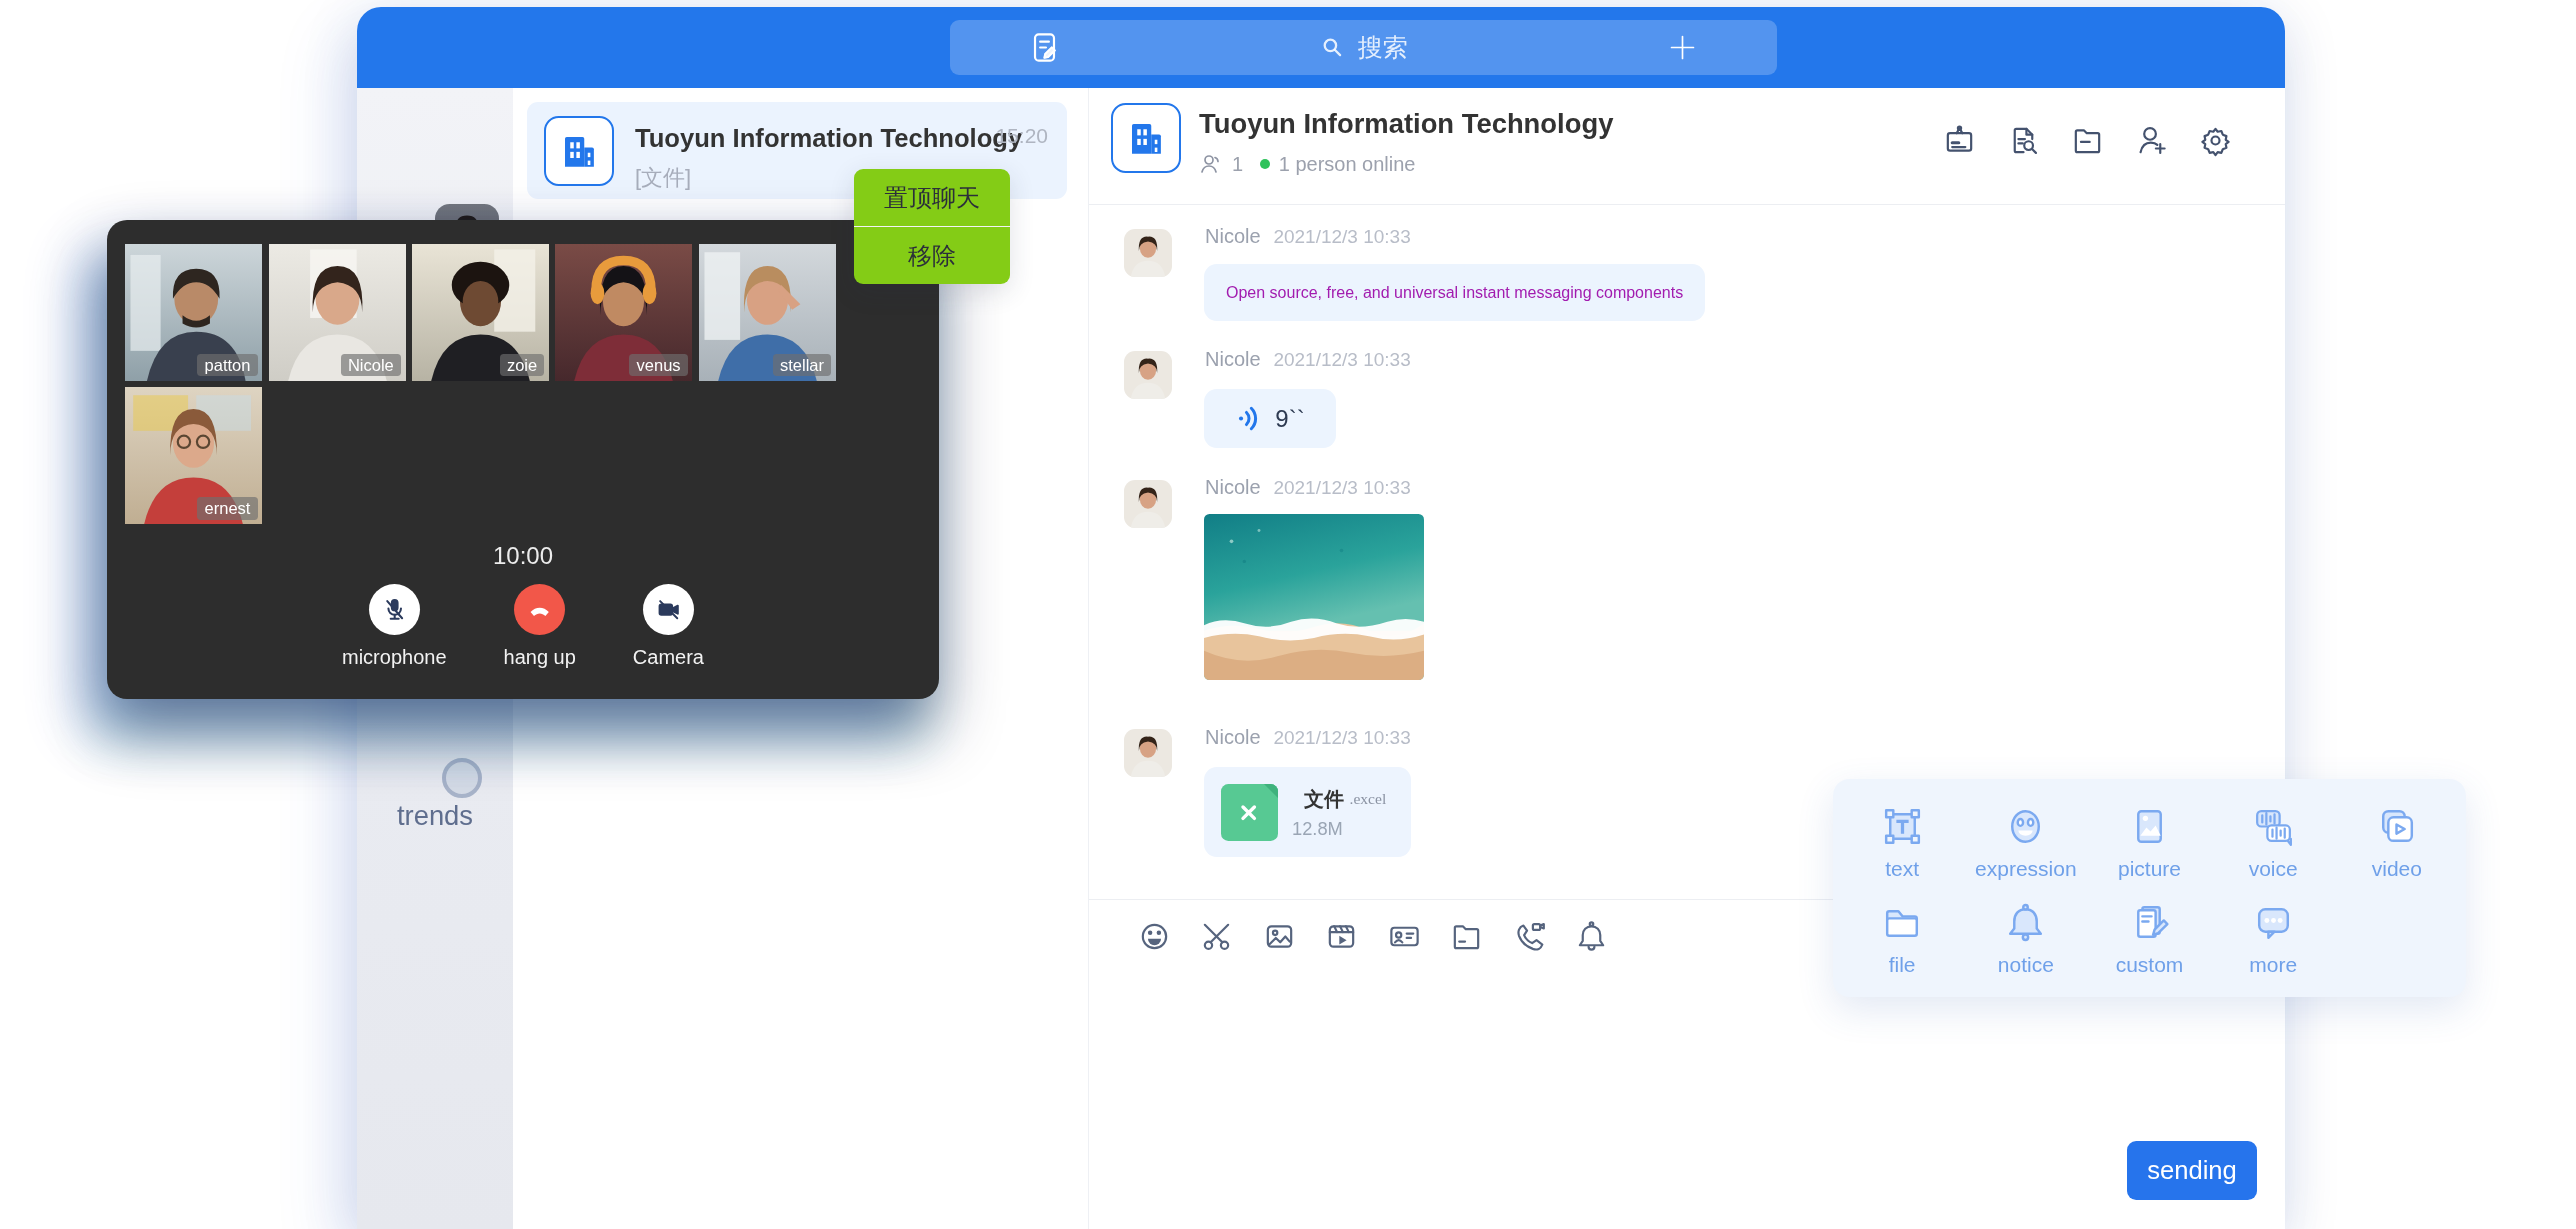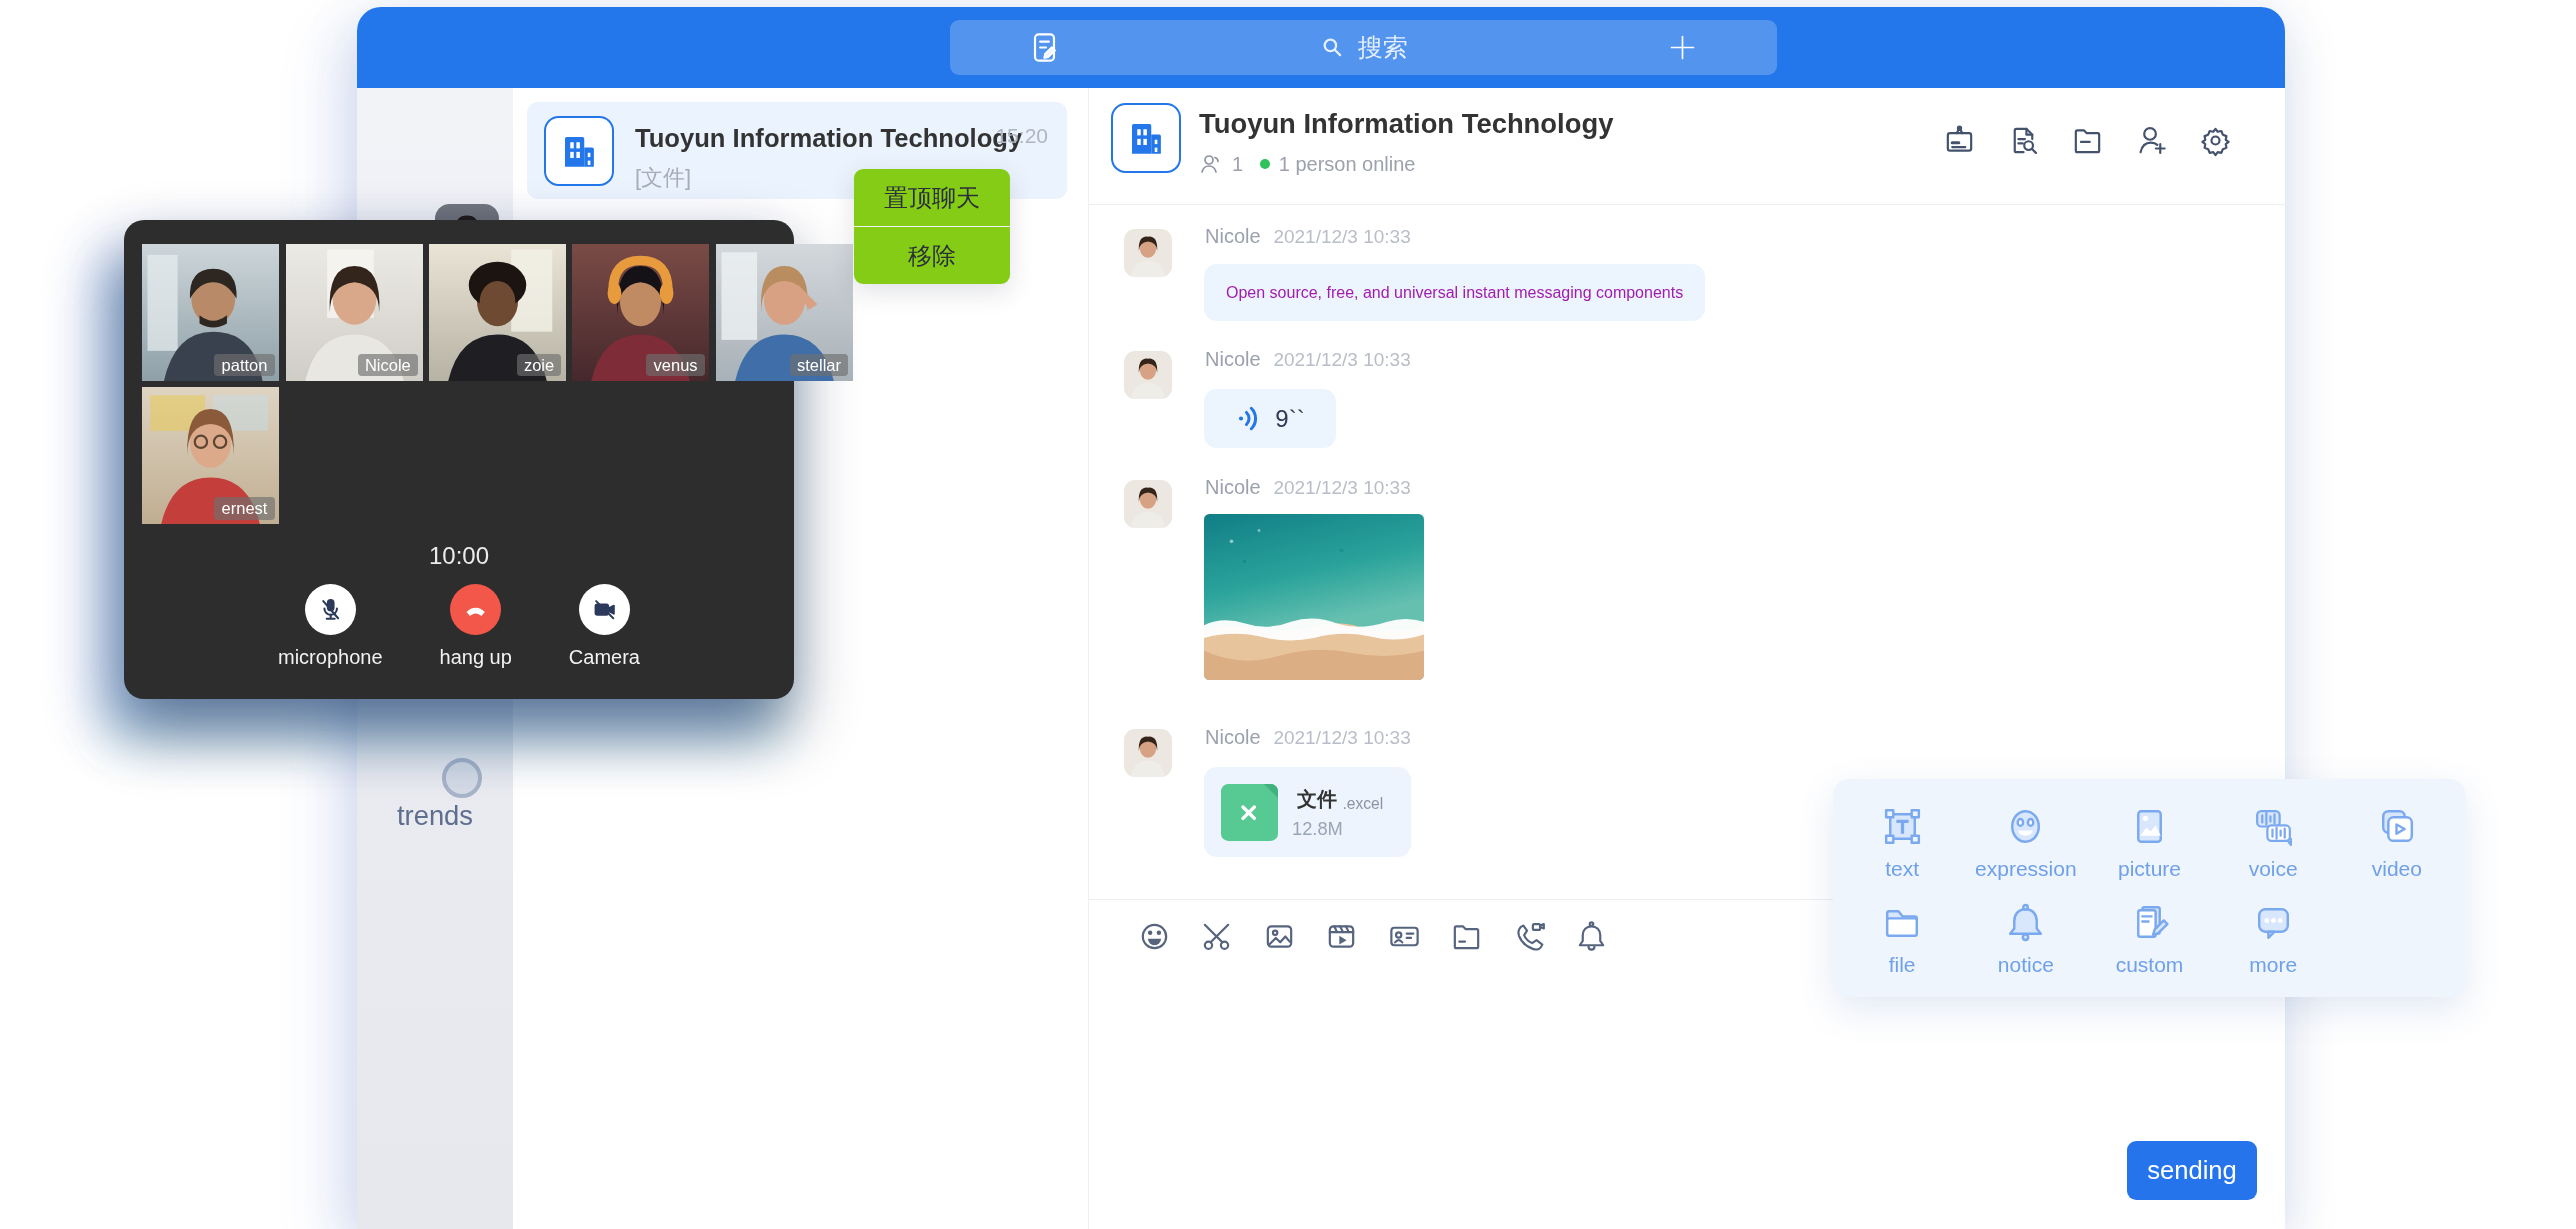--- a/index.html
+++ b/index.html
@@ -66,21 +66,21 @@
   .bubble-text { position:absolute; left:115px; top:176px; height:57px; line-height:57px; padding:0 22px; border-radius:12.8px;
     background:#ECF4FE; font-size:16px; color:#a21caf; white-space:nowrap; }
   .bubble-voice { position:absolute; left:115px; top:301px; width:132px; height:59px; border-radius:12.8px; background:#ECF4FE;
     display:flex; align-items:center; justify-content:center; gap:11px; font-size:24px; color:#2E3B52; cursor:pointer; }
   .bubble-voice .vico { width:29px; height:29px; color:#2377EB; }
   .bubble-image { position:absolute; left:115px; top:426px; width:220px; height:166px; border-radius:5.5px; overflow:hidden; cursor:pointer; }
   .bubble-file { position:absolute; left:115px; top:679px; width:207px; height:90px; border-radius:12.8px; background:#EDF4FE; cursor:pointer; }
   .file-badge { position:absolute; left:16.5px; top:16.5px; width:57px; height:57px; border-radius:7.3px; background:#57C993; overflow:hidden;
     display:flex; align-items:center; justify-content:center; }
   .file-badge .fold { position:absolute; right:0; top:0; width:0; height:0; border-left:14.6px solid transparent; border-top:14.6px solid #3FB27D; }
-  .file-namerow { position:absolute; left:93px; top:18.3px; display:flex; align-items:flex-end; gap:5.5px; }
+  .file-namerow { position:absolute; left:100px; top:18.3px; display:flex; align-items:center; gap:5.5px;font-family:Liberation Serif, serif; }
   .file-name { font-size:20px; font-weight:600; color:#333; }
   .file-ext { font-size:15.6px; color:#8B93A3; }
   .file-size { position:absolute; left:88px; top:51px; font-size:18.3px; color:#9AA5B4; }
 
   
   .chat-toolbar { position:absolute; left:0; top:811px; width:1197px; height:73px; border-top:1.8px solid #ECEEF2;
     display:flex; align-items:center; gap:27.4px; padding-left:48px; color:#56647E; }
   .tb-icon { width:35px; height:35px; cursor:pointer; }
 
   .send-btn { position:absolute; left:1038px; top:1053px; width:130px; height:59px; border-radius:9.1px; background:#2674EC; border:none;
@@ -88,21 +88,21 @@
 
   
   .action-panel { position:absolute; left:1833px; top:779px; width:633px; height:218px; background:#EFF5FD; border-radius:16.5px;
     box-shadow:0 12.8px 37px rgba(60,100,180,.14); z-index:40;
     display:grid; grid-template-columns:repeat(5,1fr); grid-template-rows:1fr 1fr; padding:14.6px 7.3px 11px; }
   .ap-cell { display:flex; flex-direction:column; align-items:center; justify-content:center; gap:5.5px; cursor:pointer; }
   .ap-cell .ap-ico { width:49px; height:49px; color:#7BA9F0; }
   .ap-cell .ap-label { font-size:21px; color:#6FA0E9; white-space:nowrap; }
 
   
-  .call-overlay { position:absolute; left:124px; top:220px; width:670px; height:479px; background:#2D2D2D; border-radius:20px; z-index:50;
+  .call-overlay { position:absolute; left:107px; top:220px; width:832px; height:479px; background:#2D2D2D; border-radius:20px; z-index:50;
     box-shadow:0 31px 64px rgba(15,25,60,.45), -25.6px 31px 55px rgba(35,80,215,.30), -12.8px 42px 46px rgba(30,170,140,.22); }
   .tiles { position:absolute; left:18.3px; top:24px; width:715px; display:flex; flex-wrap:wrap; gap:6.4px; }
   .tile { position:relative; width:137px; height:137px; overflow:hidden; background:#555; }
   .tile svg { position:absolute; left:0; top:0; width:100%; height:100%; }
   .tile .tag { position:absolute; right:4.6px; bottom:4.6px; background:rgba(110,110,110,.65); color:#fff; font-size:16.5px;
     padding:1.8px 7.3px; border-radius:3.7px; }
   .call-timer { position:absolute; left:0; top:322px; width:100%; text-align:center; font-size:24px; color:#ECECEC; }
   .call-controls { position:absolute; left:0; top:364px; width:100%; display:flex; justify-content:center; gap:57px; }
   .ctrl { display:flex; flex-direction:column; align-items:center; gap:11px; }
   .ctrl-btn { width:51px; height:51px; border-radius:50%; border:none; display:flex; align-items:center; justify-content:center; cursor:pointer; }

